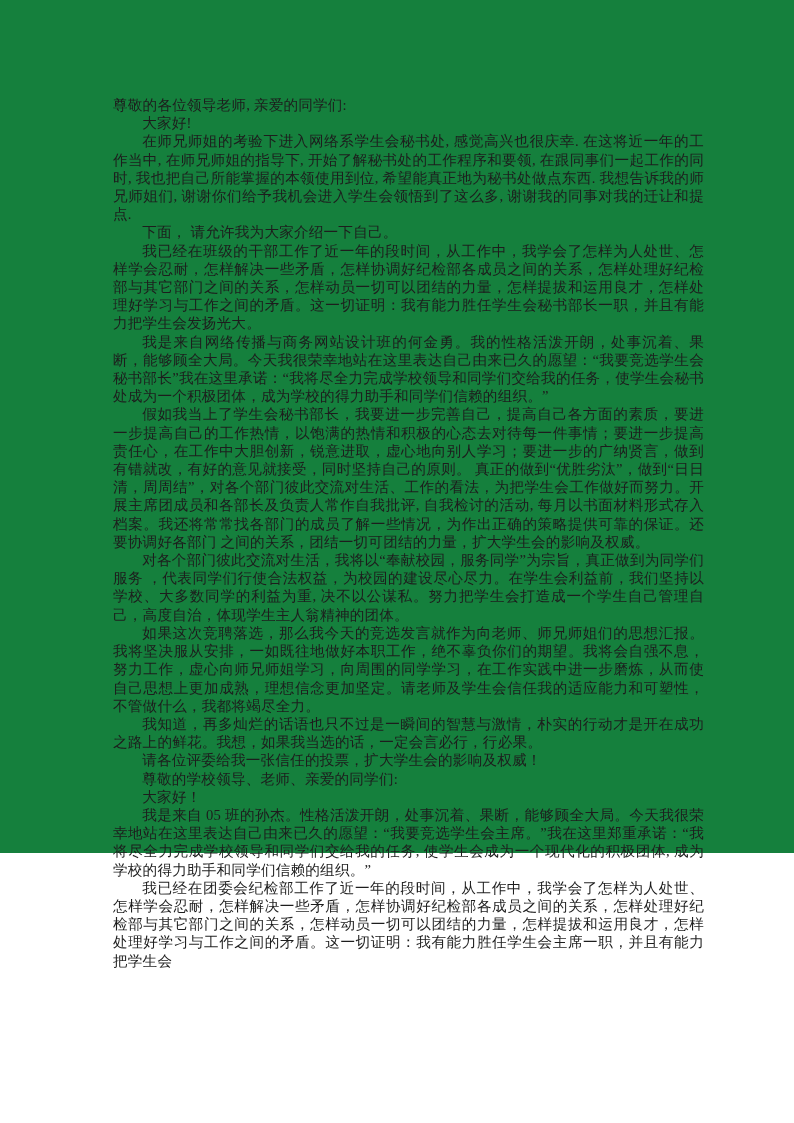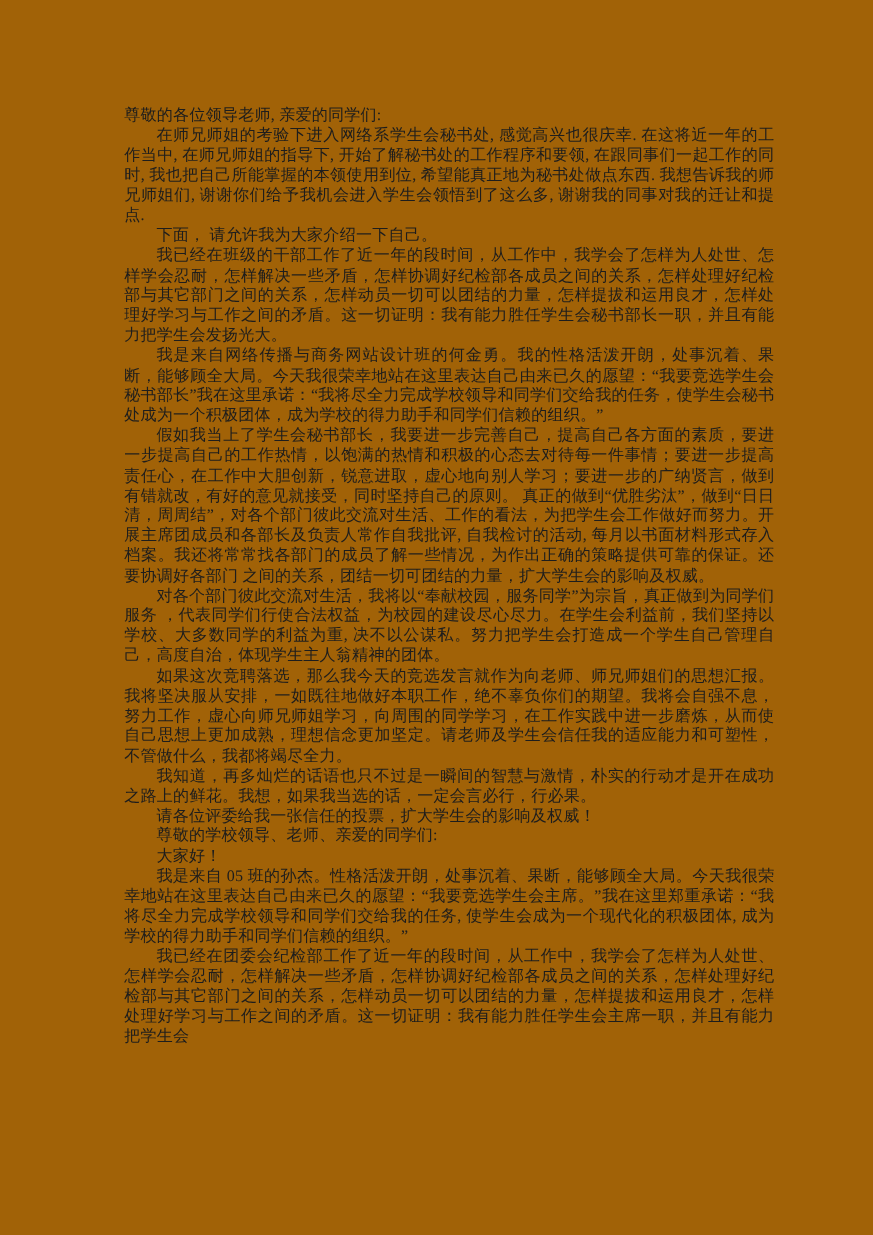--- a/index.html
+++ b/index.html
@@ -9,22 +9,22 @@
   body {
     width: 794px;
     height: 1123px;
     background: #ffffff;
     overflow: hidden;
     font-family: "Liberation Serif", "DejaVu Serif", serif;
   }
   .page {
     position: relative;
     width: 794px;
-    height: 1123px;
-    background: #a16207;
+    height: 853px;
+    background: #15803d;
   }
   .text-block {
     position: absolute;
     left: 113px;
     top: 96px;
     width: 591px;
     color: #1d1d1d;
     font-size: 14.6px;
     line-height: 18.2px;
     text-align: justify;
@@ -37,20 +37,21 @@
   .para.indent {
     text-indent: 2em;
   }
 </style>
 </head>
 <body>
 
 <div class="page">
   <div class="text-block" id="doc-body" style="color: rgb(29, 29, 29);">
       <p class="para">尊敬的各位领导老师, 亲爱的同学们:</p>
+      <p class="para indent">大家好!</p>
       <p class="para indent">在师兄师姐的考验下进入网络系学生会秘书处, 感觉高兴也很庆幸. 在这将近一年的工作当中, 在师兄师姐的指导下, 开始了解秘书处的工作程序和要领, 在跟同事们一起工作的同时, 我也把自己所能掌握的本领使用到位, 希望能真正地为秘书处做点东西. 我想告诉我的师兄师姐们, 谢谢你们给予我机会进入学生会领悟到了这么多, 谢谢我的同事对我的迁让和提点.</p>
       <p class="para indent">下面， 请允许我为大家介绍一下自己。</p>
       <p class="para indent">我已经在班级的干部工作了近一年的段时间，从工作中，我学会了怎样为人处世、怎样学会忍耐，怎样解决一些矛盾，怎样协调好纪检部各成员之间的关系，怎样处理好纪检部与其它部门之间的关系，怎样动员一切可以团结的力量，怎样提拔和运用良才，怎样处理好学习与工作之间的矛盾。这一切证明：我有能力胜任学生会秘书部长一职，并且有能力把学生会发扬光大。</p>
       <p class="para indent">我是来自网络传播与商务网站设计班的何金勇。我的性格活泼开朗，处事沉着、果断，能够顾全大局。今天我很荣幸地站在这里表达自己由来已久的愿望：“我要竞选学生会秘书部长”我在这里承诺：“我将尽全力完成学校领导和同学们交给我的任务，使学生会秘书处成为一个积极团体，成为学校的得力助手和同学们信赖的组织。”</p>
       <p class="para indent">假如我当上了学生会秘书部长，我要进一步完善自己，提高自己各方面的素质，要进一步提高自己的工作热情，以饱满的热情和积极的心态去对待每一件事情；要进一步提高责任心，在工作中大胆创新，锐意进取，虚心地向别人学习；要进一步的广纳贤言，做到有错就改，有好的意见就接受，同时坚持自己的原则。 真正的做到“优胜劣汰”，做到“日日清，周周结”，对各个部门彼此交流对生活、工作的看法，为把学生会工作做好而努力。开展主席团成员和各部长及负责人常作自我批评, 自我检讨的活动, 每月以书面材料形式存入档案。我还将常常找各部门的成员了解一些情况，为作出正确的策略提供可靠的保证。还要协调好各部门 之间的关系，团结一切可团结的力量，扩大学生会的影响及权威。</p>
       <p class="para indent">对各个部门彼此交流对生活，我将以“奉献校园，服务同学”为宗旨，真正做到为同学们服务 ，代表同学们行使合法权益，为校园的建设尽心尽力。在学生会利益前，我们坚持以学校、大多数同学的利益为重, 决不以公谋私。努力把学生会打造成一个学生自己管理自己，高度自治，体现学生主人翁精神的团体。</p>
       <p class="para indent">如果这次竞聘落选，那么我今天的竞选发言就作为向老师、师兄师姐们的思想汇报。我将坚决服从安排，一如既往地做好本职工作，绝不辜负你们的期望。我将会自强不息，努力工作，虚心向师兄师姐学习，向周围的同学学习，在工作实践中进一步磨炼，从而使自己思想上更加成熟，理想信念更加坚定。请老师及学生会信任我的适应能力和可塑性，不管做什么，我都将竭尽全力。</p>
       <p class="para indent">我知道，再多灿烂的话语也只不过是一瞬间的智慧与激情，朴实的行动才是开在成功之路上的鲜花。我想，如果我当选的话，一定会言必行，行必果。</p>
       <p class="para indent">请各位评委给我一张信任的投票，扩大学生会的影响及权威！</p>
       <p class="para indent">尊敬的学校领导、老师、亲爱的同学们:</p>

